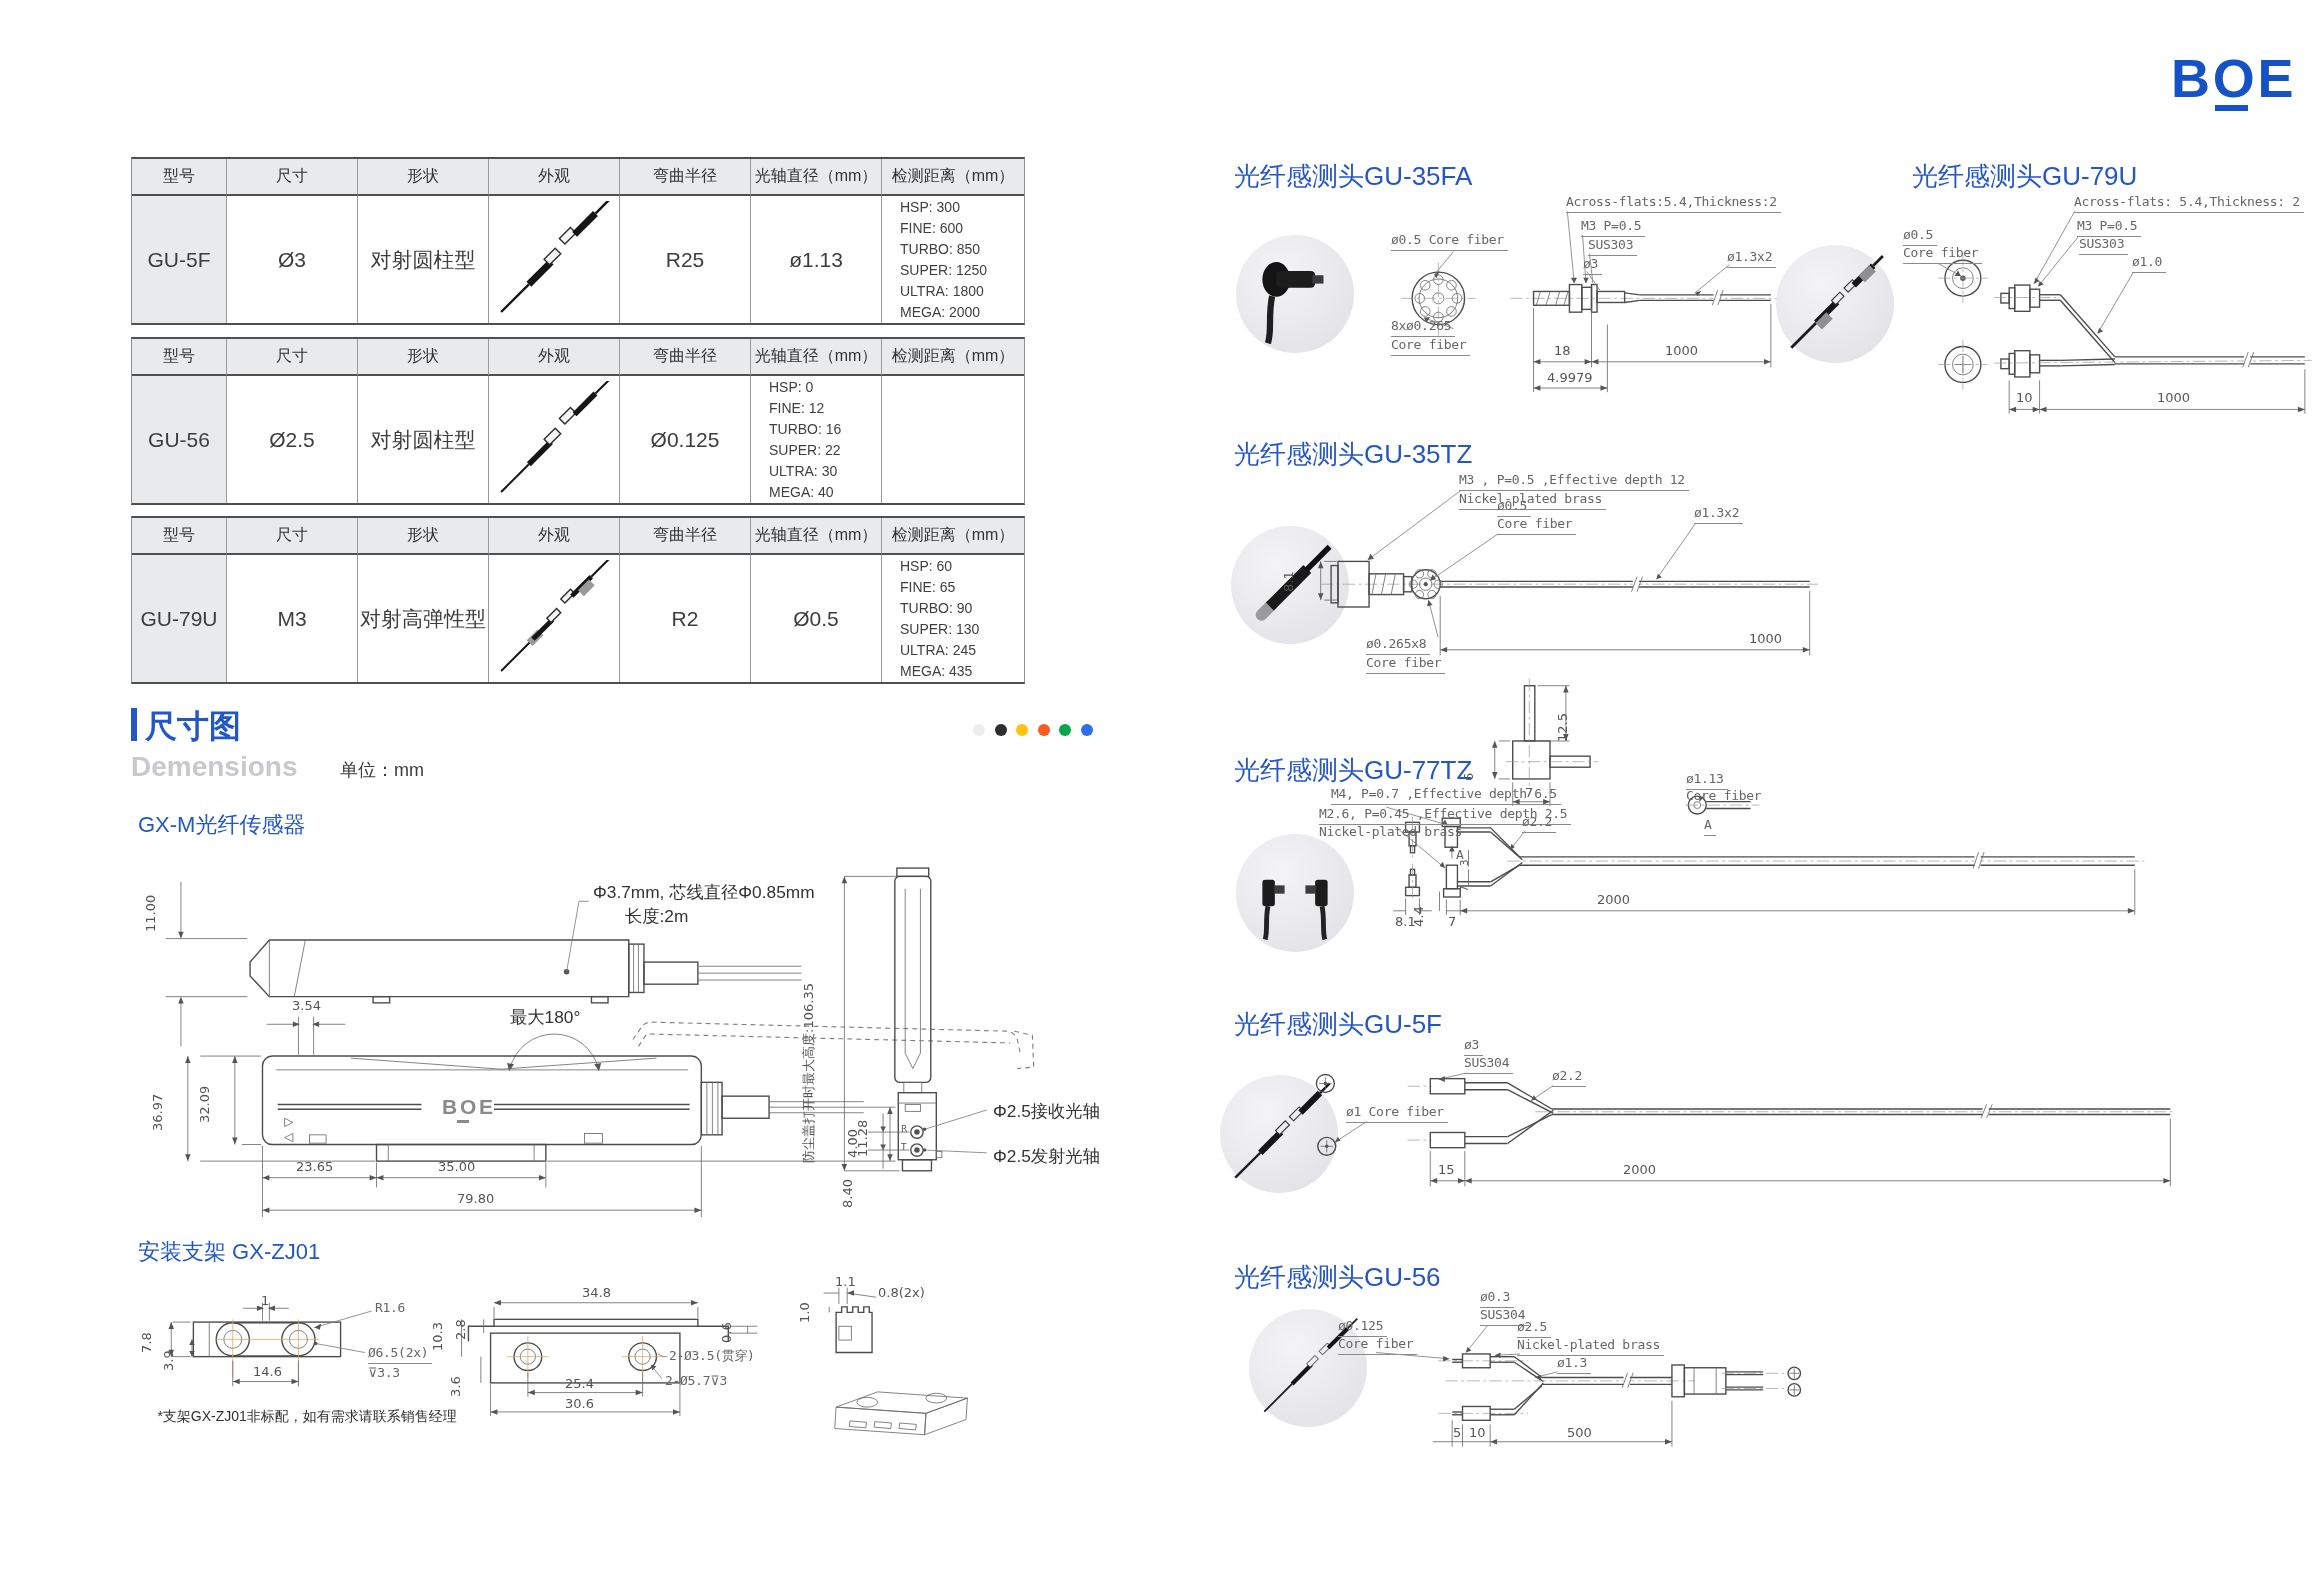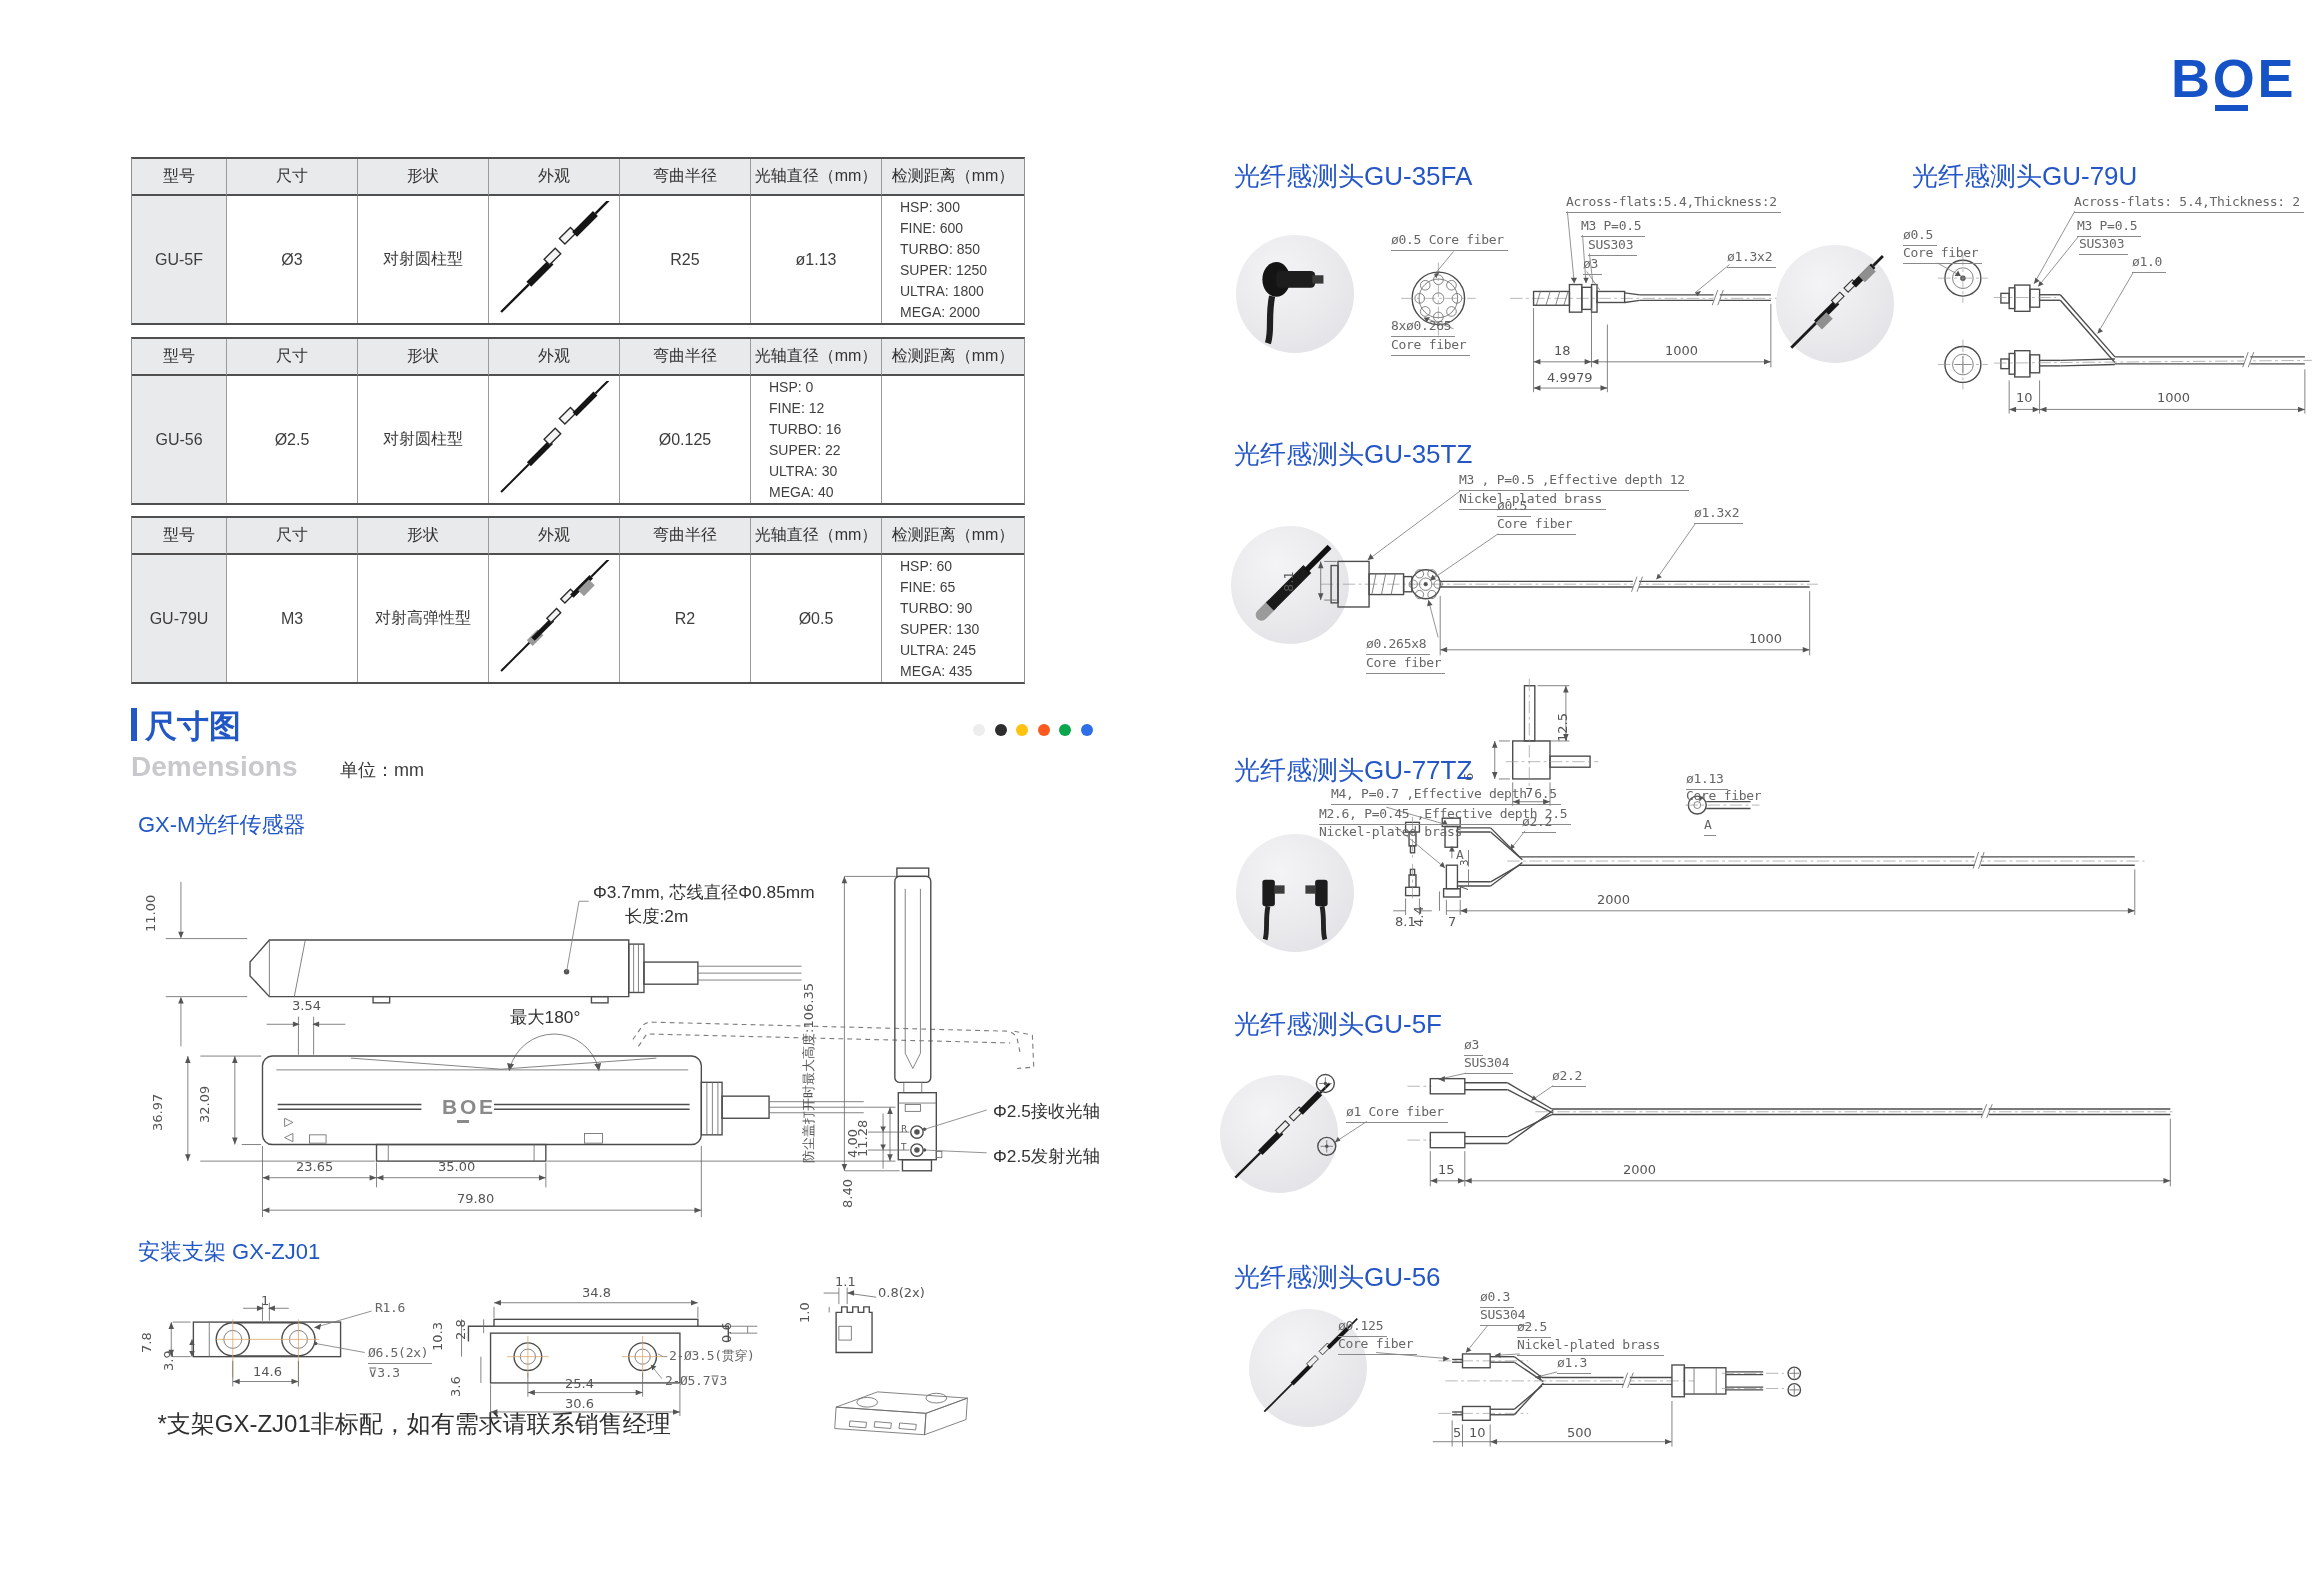--- a/index.html
+++ b/index.html
@@ -8,40 +8,40 @@
   .abs{position:absolute;}
   
   .logo{position:absolute;left:2171px;top:47px;font-size:54px;font-weight:700;color:#1552c6;letter-spacing:2.8px;}
   .logo-u{position:absolute;left:2215px;top:105px;width:33px;height:6.2px;background:#1552c6;}
   
   .spec-table{position:absolute;left:131px;width:892px;display:grid;
     grid-template-columns:95px 131px 131px 131px 131px 131px 142px;
     grid-template-rows:37px 127px;
     border:0.7px solid #8f8f8f;border-top:2.1px solid #4f4f4f;border-bottom:2.1px solid #4f4f4f;
     background:#fff;}
-  .spec-table .c{border-right:0.7px solid #9b9b9b;display:flex;align-items:center;justify-content:center;font-size:16px;color:#3d3d3d;}
+  .spec-table .c{border-right:0.7px solid #9b9b9b;display:flex;align-items:center;justify-content:center;font-size:21px;color:#3d3d3d;}
   .spec-table .c:nth-child(7n){border-right:none;}
   .spec-table .hd{background:#e9eaec;border-bottom:2.1px solid #4f4f4f;font-size:16px;color:#333;}
   .spec-table .model{background:#e9eaec;}
   .spec-table .dist{justify-content:flex-start;padding-left:18px;white-space:pre-line;font-size:14px;line-height:1.5;color:#3f3f3f;text-align:left;}
   
   .sec-bar{position:absolute;left:131px;top:708px;width:6.2px;height:33px;background:#2257c6;}
   .sec-title{position:absolute;left:145px;top:705px;font-size:32px;font-weight:700;color:#2257c6;}
   .sec-sub{position:absolute;left:131px;top:751px;font-size:28px;font-weight:700;color:#c9c9cd;}
   .unit{position:absolute;left:340px;top:758px;font-size:18px;color:#3a3a3a;}
   .dot{position:absolute;width:11.8px;height:11.8px;border-radius:50%;top:724px;}
   .blue-sub{position:absolute;font-size:22px;color:#2257c6;}
   .probe-title{position:absolute;font-size:26px;color:#2456c6;font-weight:500;white-space:nowrap;}
   
   .dim{position:absolute;font:13px/1.15 "DejaVu Sans",sans-serif;color:#555;white-space:nowrap;}
   .cad{position:absolute;font:13px/1.25 "DejaVu Sans Mono",monospace;color:#666;white-space:nowrap;letter-spacing:-0.3px;}
   .cadu{border-bottom:1px solid #8a8a8a;padding:0 4.1px 1.4px 0;}
   .cn{position:absolute;font-size:17.3px;color:#333;white-space:nowrap;}
   .v{transform:rotate(-90deg);transform-origin:left bottom;}
-  .note{position:absolute;font-size:24px;color:#2f2f2f;white-space:nowrap;}
+  .note{position:absolute;font-size:14px;color:#2f2f2f;white-space:nowrap;}
   .boe-emboss{position:absolute;font-size:21px;font-weight:700;color:#8a8a8a;letter-spacing:2.8px;}
   .boe-emboss-u{position:absolute;width:11.8px;height:2.8px;background:#8a8a8a;}
   
   .photo{position:absolute;border-radius:50%;background:radial-gradient(circle at 38% 32%,#f4f4f6 0%,#e9e9ec 55%,#dfdfe4 100%);}
   
   svg .s{stroke:#4c4c4c;stroke-width:2;fill:none;}
   svg .t{stroke:#6a6a6a;stroke-width:1.2;fill:none;}
   svg .cl{stroke:#979797;stroke-width:1;stroke-dasharray:18 5 4 5;fill:none;}
   svg .dsh{stroke:#7d7d7d;stroke-width:1.6;stroke-dasharray:7 6;fill:none;}
   svg .ld{stroke:#7d7d7d;stroke-width:1.2;fill:none;}

